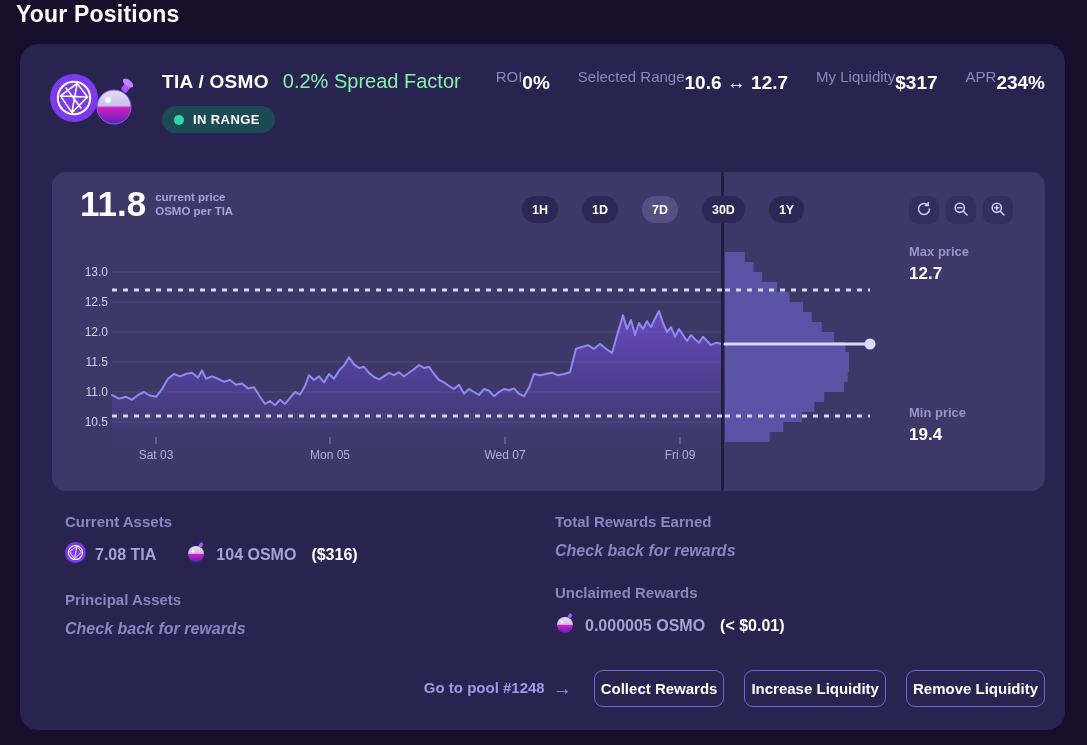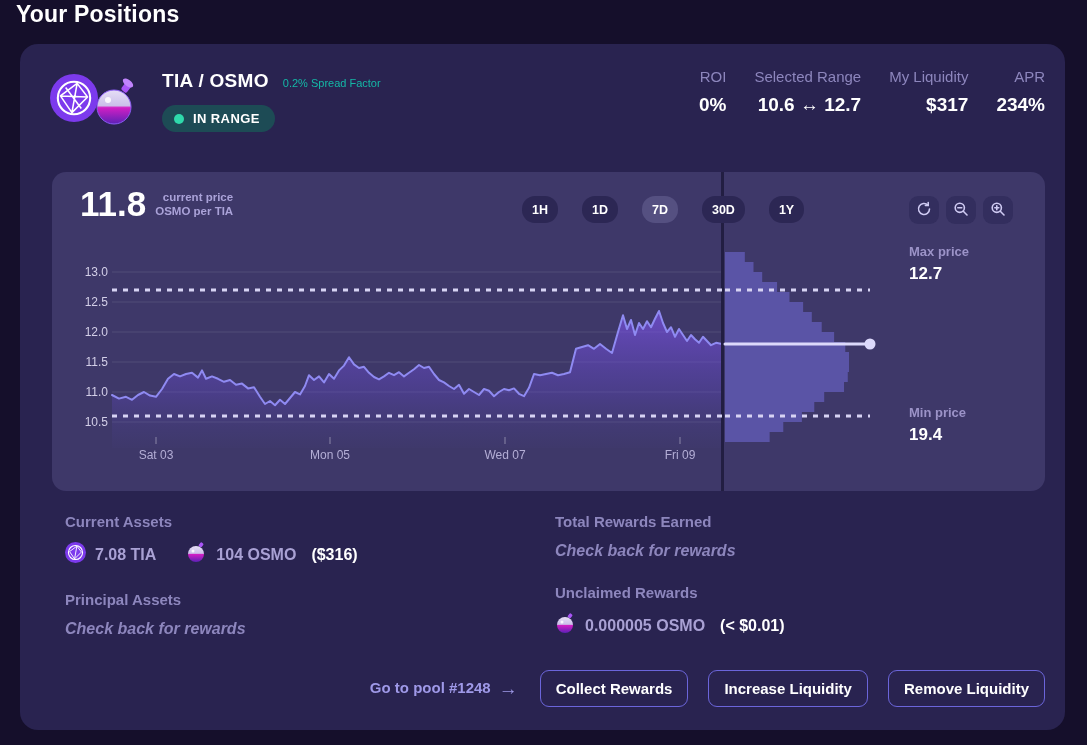--- a/index.html
+++ b/index.html
@@ -17,38 +17,38 @@
     position:absolute; left:20px; top:44px; width:1045px; height:686px;
     background:#292350; border-radius:18px;
   }
   
   .pair-icons { position:absolute; left:30px; top:28px; width:90px; height:62px; }
   .icon-osmo-big { position:absolute; left:44px; top:6px; }
   .icon-tia-big  { position:absolute; left:0px;  top:2px; }
   .pair-head { position:absolute; left:142px; top:26px; }
   .pair-row { display:flex; align-items:baseline; gap:14px; }
   .pair-name { font-size:19px; font-weight:700; letter-spacing:0.3px; }
-  .pair-spread { font-size:11px; color:#14b8a6; }
+  .pair-spread { font-size:20px; color:#86efac; }
   .range-badge {
     margin-top:13px; display:inline-flex; align-items:center; gap:9px;
     background:#1d4b55; border-radius:15px; padding:6px 15px 6px 12px;
   }
   .range-dot { width:10px; height:10px; border-radius:50%; background:#2fd9ab; }
   .range-label { font-size:13px; font-weight:700; letter-spacing:0.4px; }
   .stats { position:absolute; top:24px; right:20px; display:flex; gap:28px; }
-  .stat { display:flex; flex-direction:column; align-items:flex-end; }
+  .stat { display:flex; align-items:flex-end; }
   .stat-label { font-size:15px; color:#8d86bd; margin-bottom:9px; white-space:nowrap; }
   .stat-value { font-size:19px; font-weight:700; white-space:nowrap; }
   
   .chart-panel {
     position:absolute; left:32px; top:128px; width:993px; height:319px;
     background:#3e3869; border-radius:14px; overflow:hidden;
   }
   #chart-svg { position:absolute; left:0; top:0; }
-  .cur-price-block { position:absolute; left:28px; top:14px; display:flex; gap:9px; align-items:flex-start;text-align:right; }
+  .cur-price-block { position:absolute; left:28px; top:14px; display:flex; gap:9px; align-items:flex-start; }
   .cur-price-value { font-size:35px; font-weight:700; line-height:1; }
   .cur-price-caption { font-size:11.5px; color:#aaa2d8; line-height:1.25; padding-top:4px; font-weight:600; }
   .range-pills { position:absolute; left:470px; top:24px; display:flex; gap:24px; }
   .pill {
     height:27px; padding:0 10px; border-radius:13px; border:none;
     background:#2c2754; color:#fff; font-size:12.5px; font-weight:700;
     font-family:"Liberation Sans", sans-serif; display:flex; align-items:center; cursor:pointer;
   }
   .pill.selected { background:#555081; }
   .zoom-controls { position:absolute; top:24px; left:857px; display:flex; gap:7px; }
@@ -79,21 +79,21 @@
     display:flex; align-items:center; justify-content:flex-end; gap:20px;
   }
   .pool-link {
     display:flex; align-items:flex-start; gap:8px; color:#9f99e8;
     font-size:15px; font-weight:600; cursor:pointer; margin-right:2px; text-decoration:none;
   }
   .pool-arrow { font-size:19px; font-weight:700; line-height:1; }
   .action-btn {
     background:transparent; border:1.5px solid #6b65da; border-radius:9px;
     color:#fff; font-size:15px; font-weight:700; font-family:"Liberation Sans", sans-serif;
-    padding:9px 15px; cursor:pointer; white-space:nowrap;
+    padding:9px 6px; cursor:pointer; white-space:nowrap;
   }
 </style>
 </head>
 <body>
 
 <div class="screen">
 
   <div class="page-title">Your Positions</div>
 
   <div class="card">

